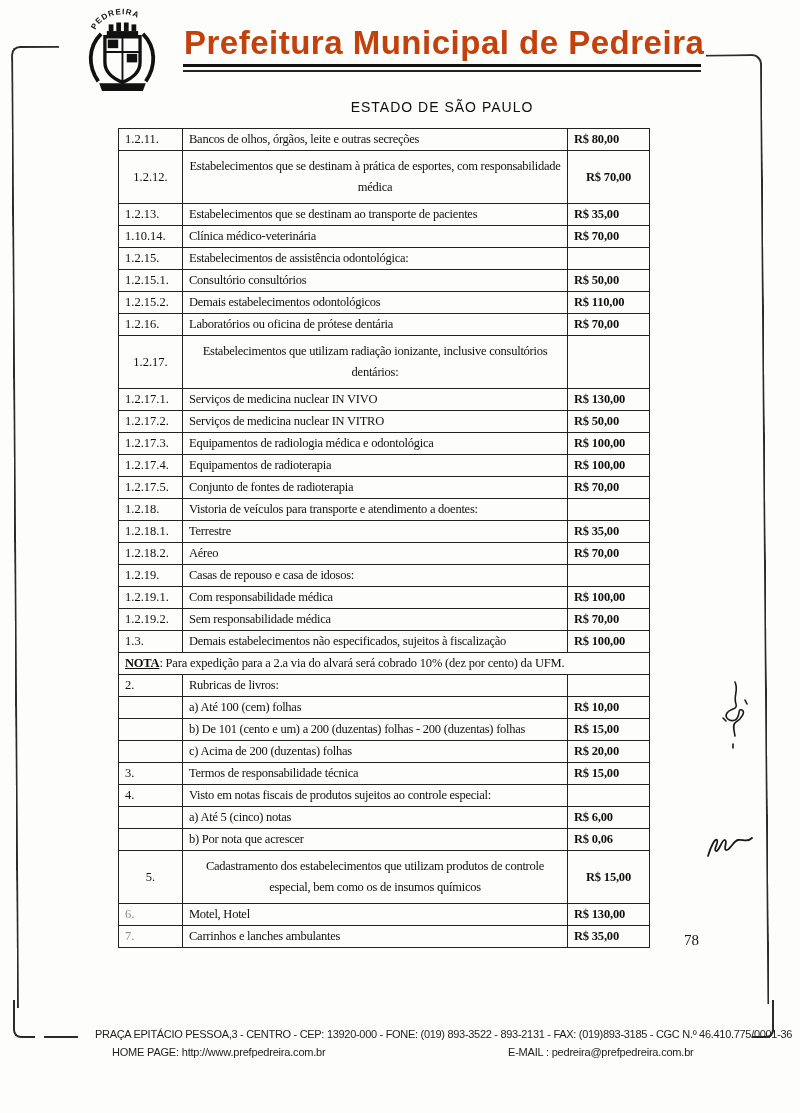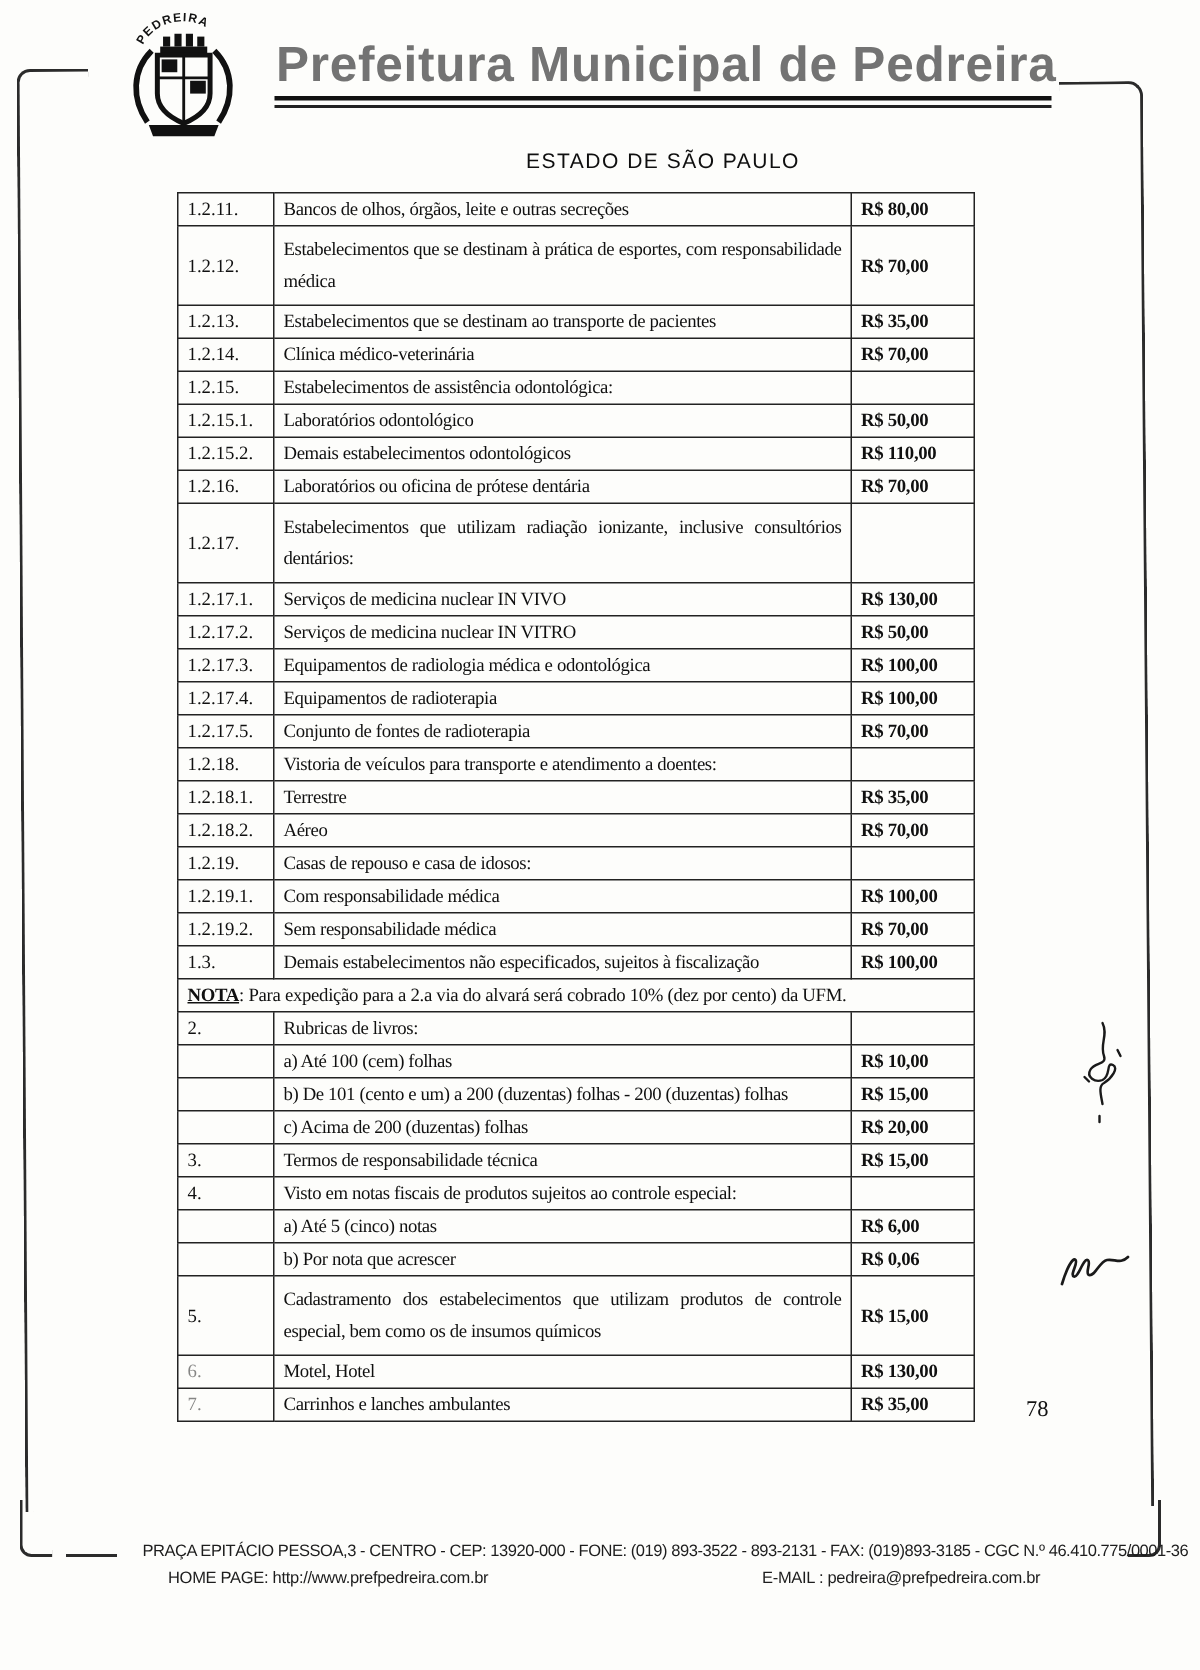--- a/index.html
+++ b/index.html
@@ -18,36 +18,36 @@
                  border-bottom-left-radius:8px; }
   .hook-left-dash { position:absolute; left:44px; top:1036px; width:34px; border-top:2px solid #2b2b2b; }
   .hook-right  { position:absolute; left:752px; top:1000px; width:22px; height:38px;
                  border-right:2px solid #2b2b2b; border-bottom:2px solid #2b2b2b;
                  border-bottom-right-radius:8px; }
 
   
   .emblem { position:absolute; left:84px; top:5px; }
   .page-title { position:absolute; left:184px; top:24px; width:517px;
                 font-family:"Liberation Sans", sans-serif; font-weight:bold;
-                font-size:33px; letter-spacing:0.5px; color:#737373; white-space:nowrap; }
+                font-size:33px; letter-spacing:0.5px; color:#c2410c; white-space:nowrap; }
   .title-rule1 { position:absolute; left:183px; top:64px; width:518px; border-top:3px solid #111; }
   .title-rule2 { position:absolute; left:183px; top:70px; width:518px; border-top:2px solid #222; }
   .subtitle { position:absolute; left:183px; top:80px; width:518px; text-align:center;
               font-family:"Liberation Sans", sans-serif; font-size:14px;
               letter-spacing:1px; color:#0f0f0f;margin-top:19px; }
 
   
   table.fee { position:absolute; left:118px; top:128px; width:531px;
               border-collapse:collapse; table-layout:fixed; }
   table.fee td { border:1.5px solid #222; font-size:12.5px; line-height:15px;
                  padding:3px 6px; vertical-align:middle; color:#101010; }
   td.col-code  { width:64px; }
   td.col-desc  { width:385px; letter-spacing:-0.25px; text-align:justify; }
   td.col-value { width:82px; font-weight:bold; letter-spacing:-0.2px;margin-left:24px; }
-  tr.tall td   { line-height:21px; padding-top:5px; padding-bottom:5px; }
+  tr.tall td   { line-height:21px; padding-top:5px; padding-bottom:5px;text-align:center; }
   td.note-cell { font-size:12.5px; letter-spacing:-0.2px;font-family:Liberation Serif, serif; }
   .note-label  { font-weight:bold; text-decoration:underline; }
   .faded       { opacity:0.5; }
 
   
   .handwriting { position:absolute; }
   .page-number { position:absolute; left:684px; top:932px; font-size:15px; color:#111; }
 
   
   .footer-line1 { position:absolute; left:95px; top:1028px; width:608px; white-space:nowrap;
@@ -114,32 +114,32 @@
         <td class="col-code">1.2.12.</td>
         <td class="col-desc">Estabelecimentos que se destinam à prática de esportes, com responsabilidade médica</td>
         <td class="col-value">R$ 70,00</td>
       </tr>
       <tr>
         <td class="col-code">1.2.13.</td>
         <td class="col-desc">Estabelecimentos que se destinam ao transporte de pacientes</td>
         <td class="col-value">R$ 35,00</td>
       </tr>
       <tr>
-        <td class="col-code">1.2.14.</td>
+        <td class="col-code">1.10.14.</td>
         <td class="col-desc">Clínica médico-veterinária</td>
         <td class="col-value">R$ 70,00</td>
       </tr>
       <tr>
         <td class="col-code">1.2.15.</td>
         <td class="col-desc">Estabelecimentos de assistência odontológica:</td>
         <td class="col-value"></td>
       </tr>
       <tr>
         <td class="col-code">1.2.15.1.</td>
-        <td class="col-desc">Laboratórios odontológico</td>
+        <td class="col-desc">Consultório consultórios</td>
         <td class="col-value">R$ 50,00</td>
       </tr>
       <tr>
         <td class="col-code">1.2.15.2.</td>
         <td class="col-desc">Demais estabelecimentos odontológicos</td>
         <td class="col-value">R$ 110,00</td>
       </tr>
       <tr>
         <td class="col-code">1.2.16.</td>
         <td class="col-desc">Laboratórios ou oficina de prótese dentária</td>

